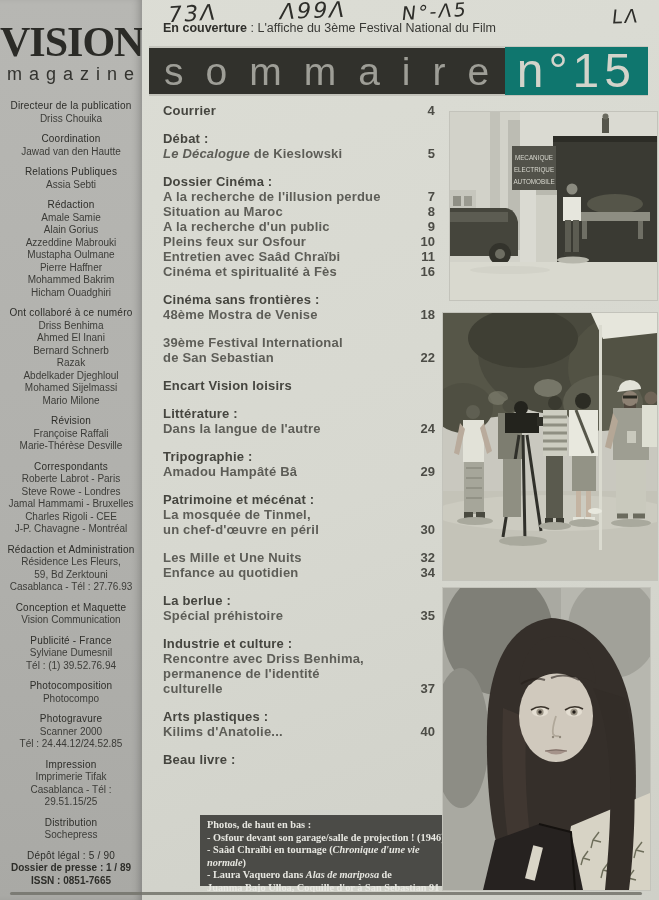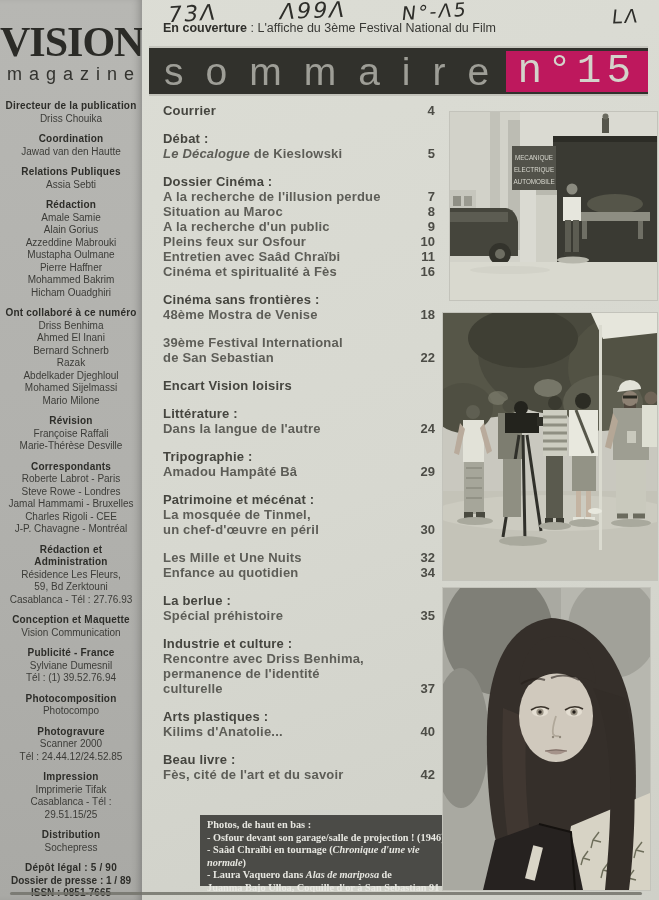--- a/index.html
+++ b/index.html
@@ -9,43 +9,43 @@
 
   
   .sidebar{position:absolute;left:0;top:0;width:142px;height:900px;
            background:linear-gradient(180deg,#b7b7b3 0%,#b0b0ac 60%,#a9a9a5 100%);
            box-shadow:inset -7px 0 9px -5px rgba(0,0,0,.25);
            text-align:center;padding-top:20px;box-sizing:border-box;overflow:hidden;}
   .logo-vision{font-family:"Liberation Serif",serif;font-weight:bold;font-size:42px;
                letter-spacing:-1px;color:#2b2b27;line-height:44px;}
   .logo-mag{font-size:18px;letter-spacing:7px;color:#33332f;line-height:20px;margin:0 0 16px 6px;}
   .sb-block{margin-bottom:8px;padding:0 4px;}
-  .sb-label{font-weight:bold;font-size:10px;line-height:12.5px;color:#2d2d29;letter-spacing:.2px;}
+  .sb-label{font-weight:normal;font-size:10px;line-height:12.5px;color:#2d2d29;letter-spacing:.2px;}
   .sb-line{font-size:10px;line-height:12.5px;color:#3c3c38;}
   .sb-line.sb-bold{font-weight:bold;color:#2d2d29;}
 
   
   .cover-line{position:absolute;left:163px;top:21px;font-size:12.5px;color:#393935;}
   .cover-line b{font-weight:bold;color:#2f2f2b;}
   .hand{position:absolute;color:#2e2e2a;font-family:"DejaVu Sans",sans-serif;
         font-size:22px;transform:skewX(-10deg) rotate(-3deg);letter-spacing:2px;}
   .hand.m1{left:168px;top:1px;}
   .hand.m2{left:280px;top:-2px;transform:skewX(-12deg) rotate(-2deg);}
   .hand.m3{left:402px;top:0;font-size:19px;transform:skewX(-10deg) rotate(-4deg);}
   .hand.m4{left:612px;top:5px;font-size:19px;transform:skewX(-8deg) rotate(-2deg);}
 
   
   .banner{position:absolute;left:149px;top:48px;width:499px;height:46px;
           background:#31312c;display:flex;align-items:center;
           box-shadow:0 -2px 0 #c7c7bf,0 2px 0 #c2c2ba;}
   .banner-title{flex:1;display:flex;align-items:center;padding-left:15px;
                 color:#9e9e97;font-size:39px;letter-spacing:22px;line-height:1;
                 white-space:nowrap;overflow:hidden;}
-  .banner-issue{display:flex;align-items:center;background:#be185d;
-                color:#d3d3ca;font-size:41px;letter-spacing:5px;padding:0 12px;line-height:1;font-family:Liberation Mono, monospace;}
+  .banner-issue{display:flex;align-items:center;background:#0f766e;
+                color:#d3d3ca;font-size:48px;letter-spacing:5px;padding:0 12px;line-height:1;}
 
   
   .toc{position:absolute;left:163px;top:103px;width:272px;}
   .toc-sec{margin-bottom:13px;}
   .toc-head{font-weight:bold;font-size:13px;line-height:15px;color:#45453f;letter-spacing:.2px;}
   .toc-head.split{display:flex;justify-content:space-between;}
   .toc-row{display:flex;align-items:flex-end;}
   .toc-text{flex:1;font-size:13px;line-height:15px;color:#5d5d57;white-space:pre-line;letter-spacing:.2px;font-weight:bold;}
   .toc-page{font-weight:bold;font-size:13px;line-height:15px;color:#4c4c46;margin-left:8px;}
 
@@ -283,24 +283,20 @@
       </section>
       <section class="toc-sec">
         <div class="toc-head">Arts plastiques :</div>
         <div class="toc-row">
           <div class="toc-text">Kilims d'Anatolie...</div>
           <div class="toc-page">40</div>
         </div>
       </section>
       <section class="toc-sec">
         <div class="toc-head">Beau livre :</div>
-        <div class="toc-row">
-          <div class="toc-text">Fès, cité de l'art et du savoir</div>
-          <div class="toc-page">42</div>
-        </div>
       </section>
     </nav>
 
   <div class="caption">
       <div><span>Photos, de haut en bas :</span></div>
       <div><span>- Osfour devant son garage/salle de projection ! (1946)</span></div>
       <div><span>- Saâd Chraïbi en tournage (</span><i>Chronique d'une vie normale</i><span>)</span></div>
       <div><span>- Laura Vaquero dans </span><i>Alas de mariposa</i><span> de</span></div>
       <div><span>Juanma Bajo Ulloa, Coquille d'or à San Sebastian 91</span></div>
     </div>

